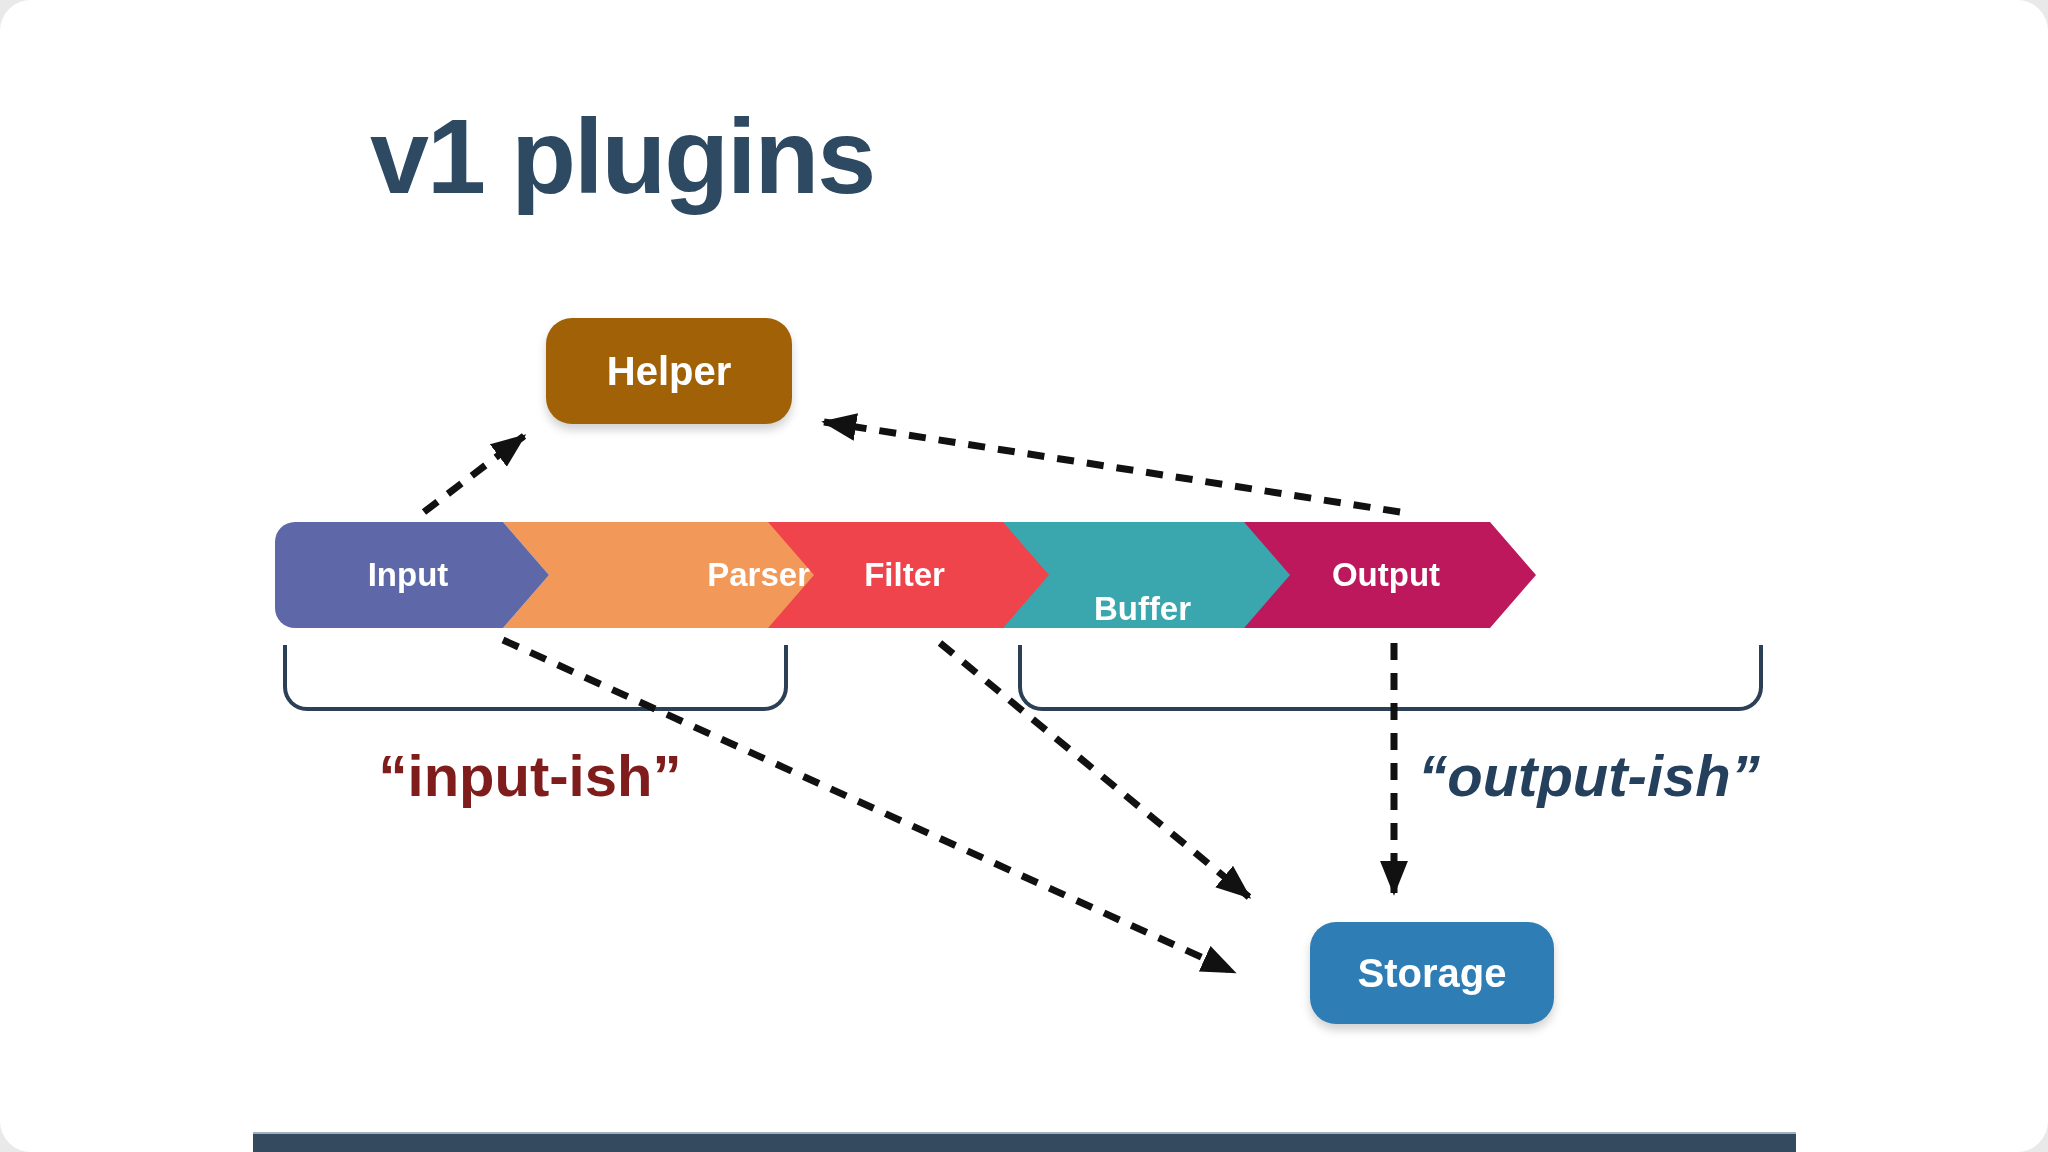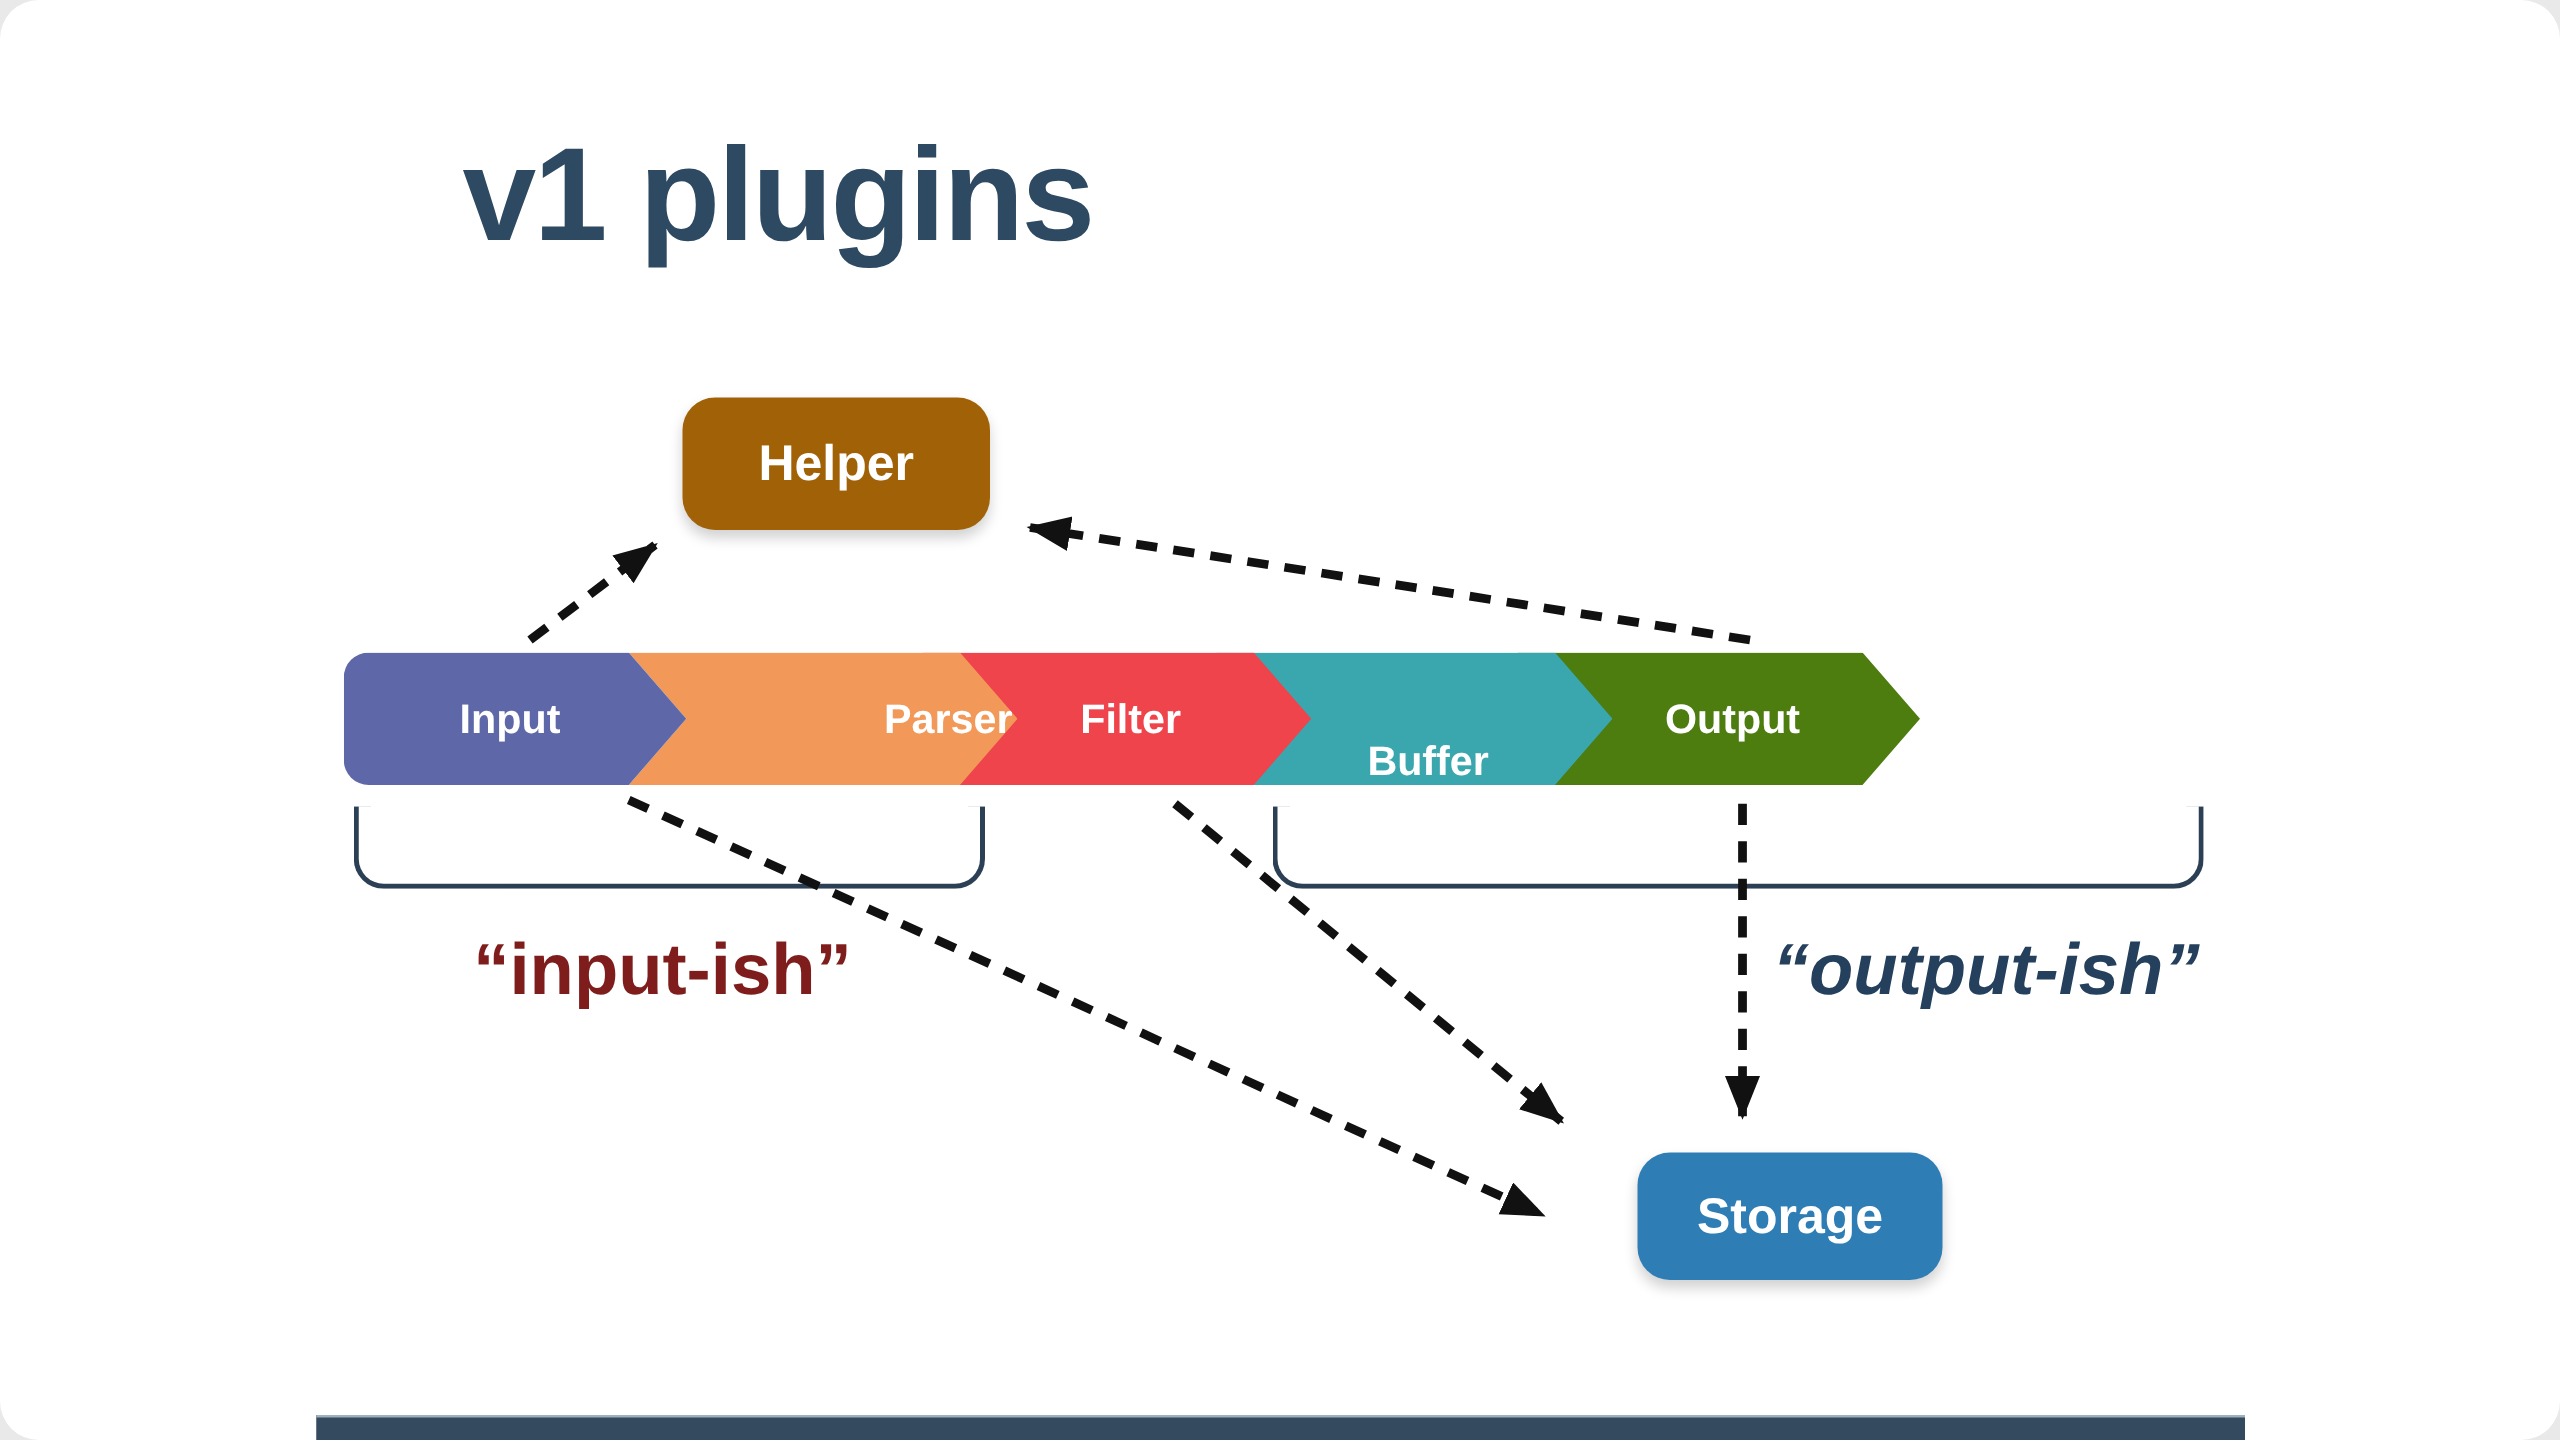--- a/index.html
+++ b/index.html
@@ -80,21 +80,21 @@
   </div>
   <div id="stage-1" class="stage stage-mid" style="background-color: rgb(242, 153, 90); justify-content: flex-end;">
     <span class="lbl">Parser</span>
   </div>
   <div id="stage-2" class="stage stage-mid" style="background-color: rgb(239, 68, 76);">
     <span class="lbl">Filter</span>
   </div>
   <div id="stage-3" class="stage stage-mid" style="background-color: rgb(58, 167, 174); align-items: flex-end;">
     <span class="lbl">Buffer</span>
   </div>
-  <div id="stage-4" class="stage stage-mid" style="background-color: #4d7c0f;">
+  <div id="stage-4" class="stage stage-mid" style="background-color: #be185d;">
     <span class="lbl">Output</span>
   </div>
 
   <div id="node-helper" class="node" style="background-color: #a16207;">
     <span style="color: rgb(255, 255, 255);">Helper</span>
   </div>
   <div id="node-storage" class="node" style="background-color: rgb(46, 126, 181);">
     <span style="color: rgb(255, 255, 255);">Storage</span>
   </div>
 

